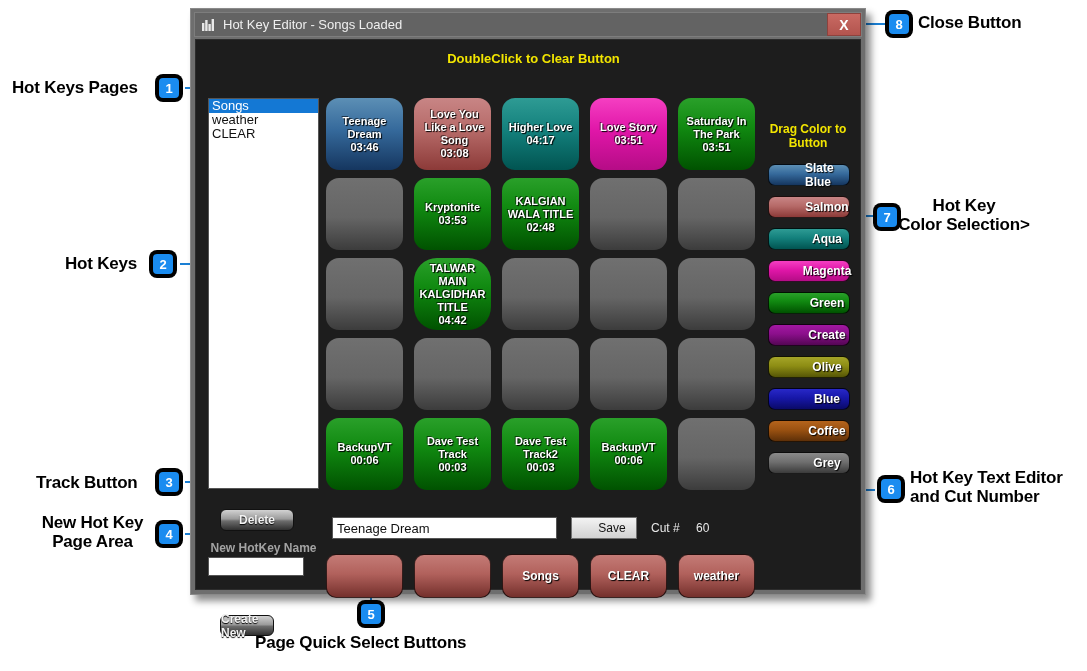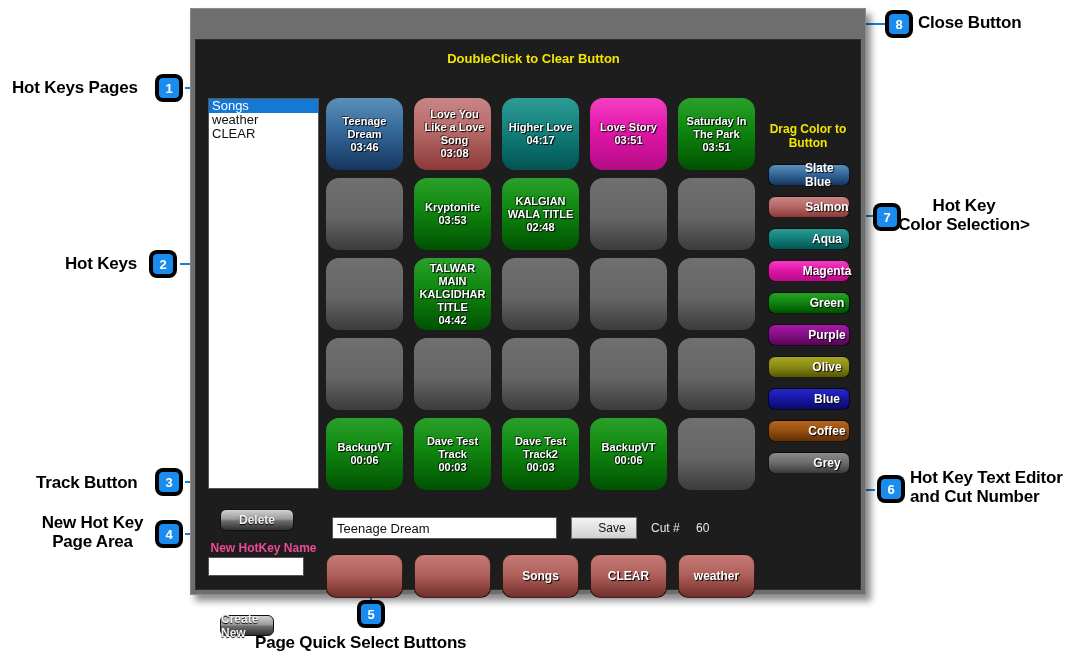--- a/index.html
+++ b/index.html
@@ -97,21 +97,21 @@
     background:linear-gradient(180deg,#d2d2d2 0%,#9b9b9b 45%,#6c6c6c 55%,#2f2f2f 100%);
     border:1px solid #111;border-radius:6px;
     color:#f2f2f2;font-size:12px;font-weight:bold;
     display:flex;align-items:center;justify-content:center;
     box-sizing:border-box;cursor:pointer;
     text-shadow:0 1px 1px #000;
   }
   .delete-btn{position:absolute;left:24px;top:469px;width:74px;height:22px;}
   .newname-lbl{
     position:absolute;left:12px;top:501px;width:111px;text-align:center;
-    color:#ec4899;font-size:12px;font-weight:bold;
+    color:#a3a3a3;font-size:12px;font-weight:bold;
   }
   .newname-input{
     position:absolute;left:12px;top:517px;width:96px;height:19px;
     background:#ffffff;border:1px solid #555;box-sizing:border-box;
     font-size:13px;color:#111;padding:1px 3px;font-family:"Liberation Sans",sans-serif;
   }
   .createnew-btn{position:absolute;left:24px;top:575px;width:54px;height:21px;}
 
   
   .grid{position:absolute;left:130px;top:58px;width:430px;height:400px;}
@@ -195,20 +195,30 @@
 <div class="anno-line" style="left:180px;top:263px;width:160px;height:2px;"></div>
 <div class="anno-line" style="left:185px;top:481px;width:50px;height:2px;"></div>
 <div class="anno-line" style="left:185px;top:533px;width:30px;height:2px;"></div>
 <div class="anno-line" style="left:370px;top:565px;width:2px;height:35px;"></div>
 <div class="anno-line" style="left:690px;top:489px;width:185px;height:2px;"></div>
 <div class="anno-line" style="left:836px;top:215px;width:45px;height:2px;"></div>
 <div class="anno-line" style="left:858px;top:23px;width:35px;height:2px;"></div>
 
 <div class="window">
 
+  <div class="titlebar">
+    <svg class="title-icon" viewBox="0 0 14 12">
+      <rect x="0" y="4" width="2.4" height="8" fill="#e8e8e8"></rect>
+      <rect x="3.2" y="1" width="2.4" height="11" fill="#e8e8e8"></rect>
+      <rect x="6.4" y="5" width="2.4" height="7" fill="#e8e8e8"></rect>
+      <rect x="9.6" y="0" width="2.4" height="12" fill="#e8e8e8"></rect>
+    </svg>
+    <span class="title-text">Hot Key Editor - Songs Loaded</span>
+    <div class="close-btn">X</div>
+  </div>
 
   <div class="client">
 
     <div class="hint">DoubleClick to Clear Button</div>
 
     <div class="pages-list" id="pages-list">
         <div class="row sel">Songs</div>
         <div class="row">weather</div>
         <div class="row">CLEAR</div>
       </div>
@@ -256,21 +266,21 @@
           <span class="t"></span>
         </div>
         <div class="hk empty" style="left: 352px; top: 80px;">
           <span class="t"></span>
           <span class="t"></span>
         </div>
         <div class="hk empty" style="left: 0px; top: 160px;">
           <span class="t"></span>
           <span class="t"></span>
         </div>
-        <div class="hk green" style="left: 88px; top: 160px;">
+        <div class="hk green" style="left: 88px; top: 160px; border-radius: 23px;">
           <span class="t">TALWAR MAIN KALGIDHAR TITLE</span>
           <span class="t">04:42</span>
         </div>
         <div class="hk empty" style="left: 176px; top: 160px;">
           <span class="t"></span>
           <span class="t"></span>
         </div>
         <div class="hk empty" style="left: 264px; top: 160px;">
           <span class="t"></span>
           <span class="t"></span>
@@ -322,21 +332,21 @@
       </div>
 
     <div class="palette-title">Drag Color
 to Button</div>
     <div id="palette">
         <div class="cbtn c-slateblue" style="top: 124px;">Slate Blue</div>
         <div class="cbtn c-salmon" style="top: 156px;">Salmon</div>
         <div class="cbtn c-aqua" style="top: 188px;">Aqua</div>
         <div class="cbtn c-magenta" style="top: 220px;">Magenta</div>
         <div class="cbtn c-green" style="top: 252px;">Green</div>
-        <div class="cbtn c-purple" style="top: 284px;">Purple</div>
+        <div class="cbtn c-purple" style="top: 284px;">Create</div>
         <div class="cbtn c-olive" style="top: 316px;">Olive</div>
         <div class="cbtn c-blue" style="top: 348px;">Blue</div>
         <div class="cbtn c-coffee" style="top: 380px;">Coffee</div>
         <div class="cbtn c-grey" style="top: 412px;">Grey</div>
       </div>
 
     <input class="name-input" value="Teenage Dream" style="">
     <div class="save-btn">Save</div>
     <div class="cut-lbl">Cut #</div>
     <div class="cut-val">60</div>

